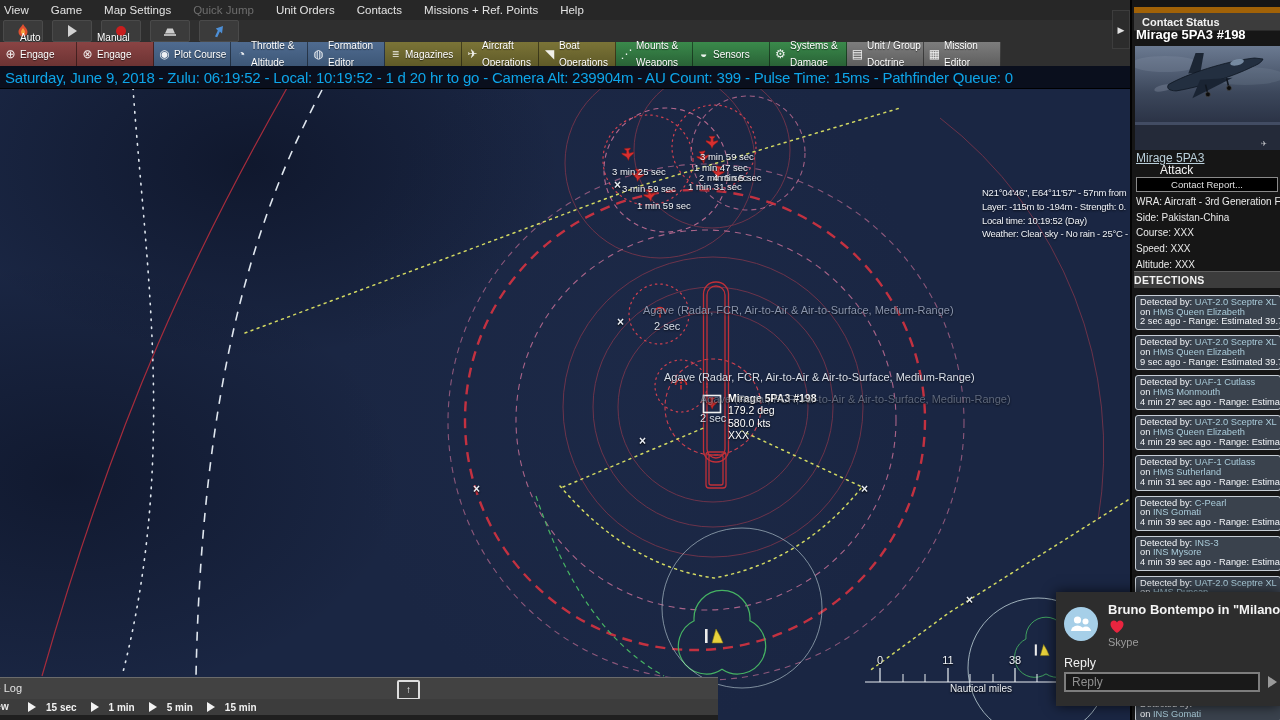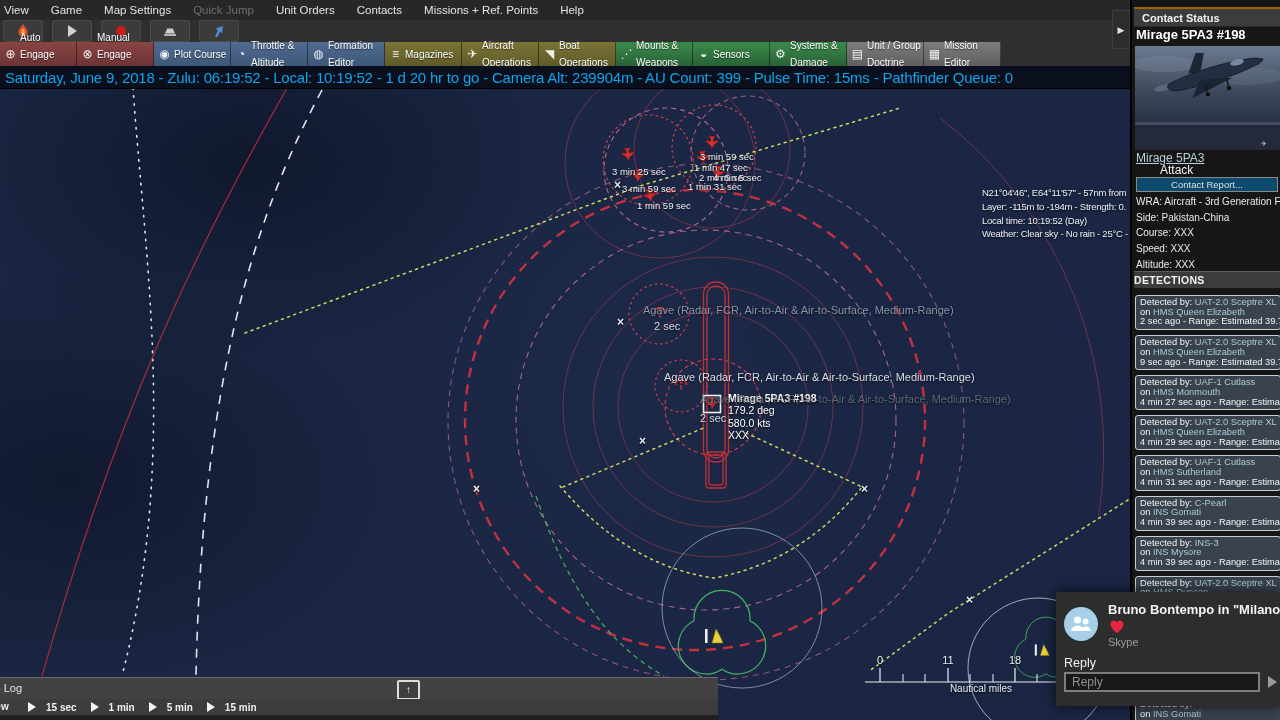--- a/index.html
+++ b/index.html
@@ -69,27 +69,27 @@
   #view-clip div{margin-left:-13px;font-size:10px;font-weight:bold;color:#ececec;}
   .ftri{width:0;height:0;border-left:8px solid #f2f2f2;border-top:5px solid transparent;
         border-bottom:5px solid transparent;margin:0 10px 0 14px;}
   .flabel{font-size:10px;font-weight:bold;color:#f2f2f2;}
   #bottomstrip{left:0;top:715px;width:718px;height:5px;background:#1f1f1f;z-index:31;}
 
   
   #sidebar{left:1130px;top:0;width:150px;height:720px;background:#161616;border-left:2px solid #020202;
            z-index:40;box-sizing:border-box;}
   #sb-header{position:absolute;left:2px;top:7px;right:0;height:17px;background:#3c3c3c;
-             border-top:2px solid #a16207;border-bottom:1px solid #2a2a2a;display:flex;align-items:center;}
+             border-top:6px solid #a16207;border-bottom:1px solid #2a2a2a;display:flex;align-items:center;}
   #sb-header span{font-size:11px;font-weight:bold;color:#f2f2f2;padding-left:8px;}
   #sb-name{position:absolute;left:4px;top:27px;font-size:13px;font-weight:bold;color:#fff;white-space:nowrap;}
   #sb-photo{position:absolute;left:3px;top:46px;width:145px;height:104px;overflow:hidden;background:#2c3547;}
   #sb-typelink{position:absolute;left:4px;top:151px;font-size:12px;color:#b9cfda;text-decoration:underline;}
   #sb-stance{position:absolute;left:4px;top:163px;font-size:12px;color:#f2f2f2;margin-left:24px;}
-  #sb-report{position:absolute;left:4px;top:177px;width:140px;height:13px;background:#0c4a6e;
+  #sb-report{position:absolute;left:4px;top:177px;width:140px;height:13px;background:#000000;
              border:1px solid #8a8a8a;color:#e0e0e0;font-size:9.5px;display:flex;align-items:center;
              justify-content:center;}
   #info-list{position:absolute;left:4px;top:194px;width:146px;overflow:hidden;}
   #info-list div{font-size:10px;line-height:15.7px;color:#e9e9e9;white-space:nowrap;}
   #det-header{position:absolute;left:2px;top:271px;right:0;height:16px;background:#3c3c3c;
               border-top:1px solid #5c5c5c;display:flex;align-items:center;}
   #det-header span{font-size:10.5px;font-weight:bold;color:#f2f2f2;padding-left:0;letter-spacing:.3px;}
   #det-list{position:absolute;left:3px;top:295px;width:146px;}
   .det-card{box-sizing:border-box;border:1px solid #c6cdd5;border-radius:3px;background:#3a424d;
             padding:2px 4px;margin-bottom:5px;font-size:9.3px;line-height:9.7px;color:#f3f5f8;
@@ -250,21 +250,21 @@
       <div class="slabel tone-faint" style="left: 700px; top: 393px;">Agave (Radar, FCR, Air-to-Air &amp; Air-to-Surface, Medium-Range)</div>
       <div class="slabel tone-bright" style="left: 700px; top: 412px;">2 sec</div>
       <div class="xmark" style="left: 614px; top: 178px;">×</div>
       <div class="xmark" style="left: 617px; top: 315px;">×</div>
       <div class="xmark" style="left: 639px; top: 434px;">×</div>
       <div class="xmark" style="left: 473px; top: 482px;">×</div>
       <div class="xmark" style="left: 861px; top: 482px;">×</div>
       <div class="xmark" style="left: 966px; top: 593px;">×</div>
       <div class="scale-num" style="left: 880px; top: 654px;">0</div>
       <div class="scale-num" style="left: 948px; top: 654px;">11</div>
-      <div class="scale-num" style="left: 1015px; top: 654px;">18</div>
+      <div class="scale-num" style="left: 1015px; top: 654px;">38</div>
     </div>
 
   <div id="menubar" class="abs">
       <div class="menu-item">View</div>
       <div class="menu-item">Game</div>
       <div class="menu-item">Map Settings</div>
       <div class="menu-item disabled">Quick Jump</div>
       <div class="menu-item">Unit Orders</div>
       <div class="menu-item">Contacts</div>
       <div class="menu-item">Missions + Ref. Points</div>

